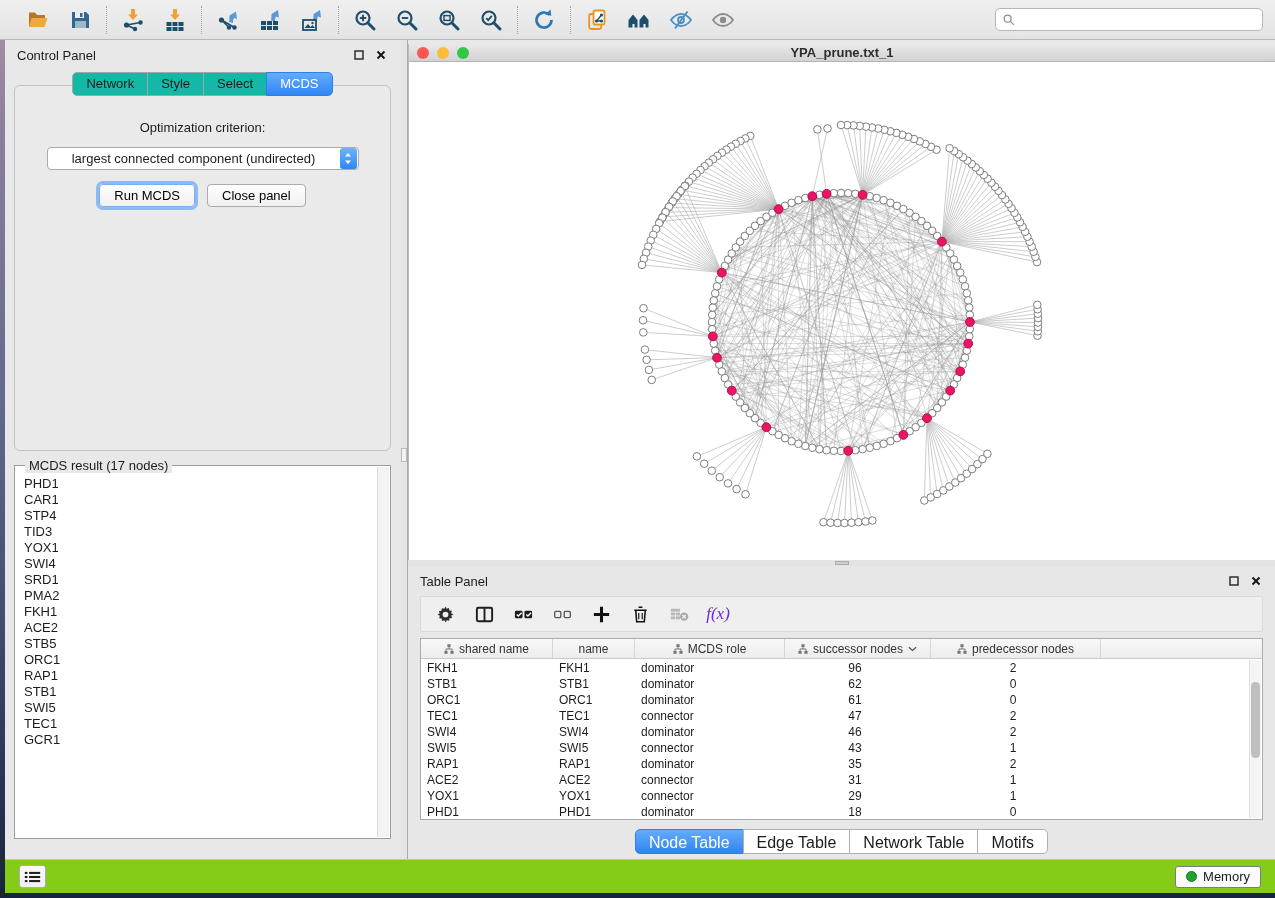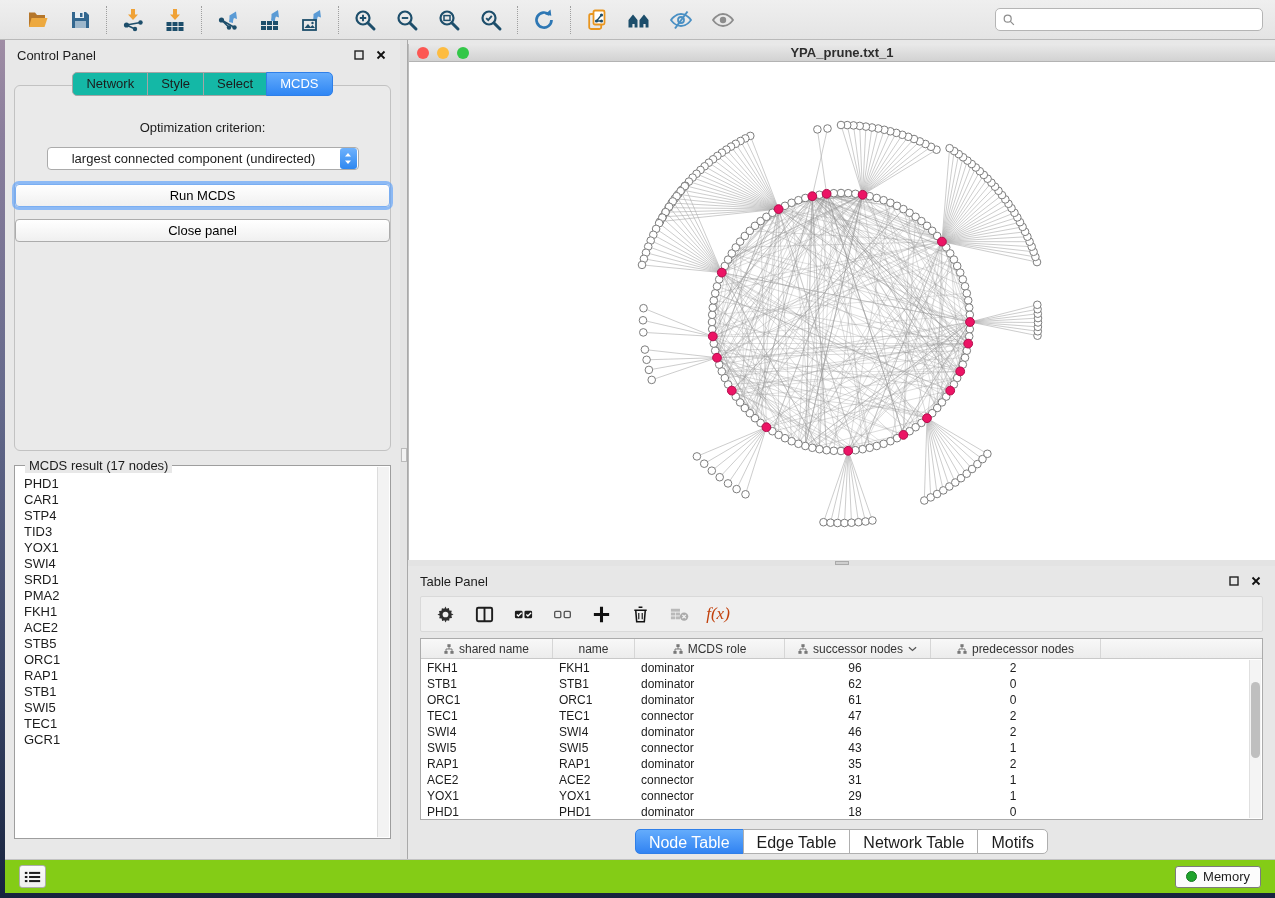--- a/index.html
+++ b/index.html
@@ -44,21 +44,21 @@
 
   .tab-box { margin:-11px 9px 0; border:1px solid #c2c2c2; border-radius:6px; background:#eaeaea;
     height:366px; padding-top:34px; text-align:center; flex:none; }
   .opt-label { display:block; margin-bottom:12px; }
   .dropdown { width:312px; height:23px; margin:0 auto; background:#fff; border:1px solid #ababab; border-radius:4px;
     display:flex; align-items:center; cursor:pointer; }
   .dropdown .dd-text { flex:1; text-align:center; white-space:nowrap; overflow:hidden; }
   .dd-step { width:17px; height:21px; margin-right:1px; border-radius:3px; background:linear-gradient(180deg,#6fb2fd,#2d87f0);
     display:flex; align-items:center; justify-content:center; }
   .dd-step svg { width:8px; height:13px; }
-  .btn-row { margin-top:14px; display:flex; justify-content:center; gap:12px;flex-direction:column; }
+  .btn-row { margin-top:14px; display:flex; justify-content:center; gap:12px; }
   .pbtn { font:13px "Liberation Sans",sans-serif; padding:3px 14px; background:linear-gradient(180deg,#ffffff,#f0f0f0);
     border:1px solid #acacac; border-radius:4px; cursor:pointer; }
   .pbtn.focused { box-shadow:0 0 0 3px rgba(90,160,250,.65); border-color:#7aaef2; }
 
   .mcds-box { flex:1; margin:14px 9px 20px; position:relative; border:1px solid #9e9e9e; background:#fff; min-height:0; }
   .mcds-legend { position:absolute; top:-8px; left:10px; background:#e8e8e8; padding:0 4px; }
   .mcds-list { position:absolute; inset:1px 13px 1px 1px; overflow:hidden; padding:9px 0 0 8px; }
   .mcds-item { line-height:16px; cursor:default; }
   .mcds-track { position:absolute; top:1px; right:1px; bottom:1px; width:12px; background:#f3f3f3; border-left:1px solid #dcdcdc; }
 
@@ -80,21 +80,21 @@
   .hsplit { height:6px; background:#e3e3e3; position:relative; cursor:row-resize; flex:none; }
   .hsplit .grip { position:absolute; left:50%; top:1px; width:14px; height:4px; margin-left:-7px; background:#cfcfcf; border:1px solid #aaa; }
 
   
   .tpanel { flex:1; display:flex; flex-direction:column; background:#e7e7e7; min-height:0; }
   .tp-toolbar { margin:4px 12px 6px; height:36px; background:#efefef; border:1px solid #d9d9d9; border-radius:2px;
     display:flex; align-items:center; gap:15px; padding:0 12px; flex:none; }
   .tp-icon { width:24px; height:24px; display:inline-flex; align-items:center; justify-content:center; cursor:pointer; }
   .tp-icon svg { width:21px; height:21px; }
   .tp-icon.disabled { cursor:default; }
-  .fx-label { font:italic 17px "Liberation Serif","DejaVu Serif",serif; color:#c2410c;text-align:right; }
+  .fx-label { font:italic 17px "Liberation Serif","DejaVu Serif",serif; color:#6d28d9;text-align:right; }
 
   .tablewrap { margin:0 12px; height:182px; background:#fff; border:1px solid #ababab; position:relative; flex:none; }
   .thead { display:flex; height:20px; background:linear-gradient(180deg,#f8f8f8,#ececec); border-bottom:1px solid #c9c9c9; }
   .th { display:flex; align-items:center; justify-content:center; gap:5px; font-size:12px; color:#333;
     border-right:1px solid #d6d6d6; overflow:hidden; white-space:nowrap; cursor:pointer; }
   .th svg.shared { width:10px; height:10px; flex:none; }
   .th svg.sort { width:9px; height:6px; flex:none; }
   .tbody { position:absolute; top:21px; left:0; right:13px; bottom:1px; overflow:hidden; }
   .trow { display:flex; height:16px; font-size:12px; align-items:center; cursor:default; }
   .td { padding:0 6px; white-space:nowrap; overflow:hidden; }

